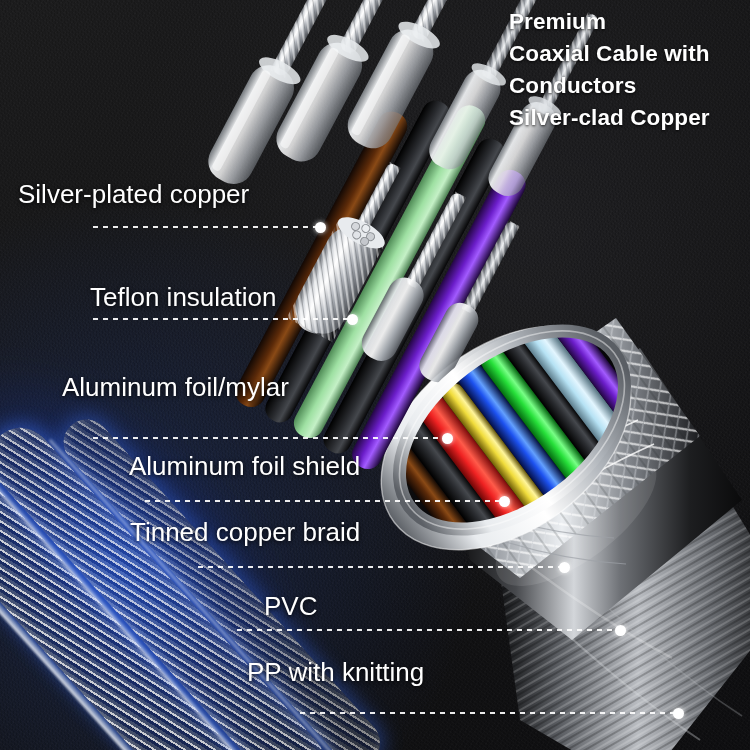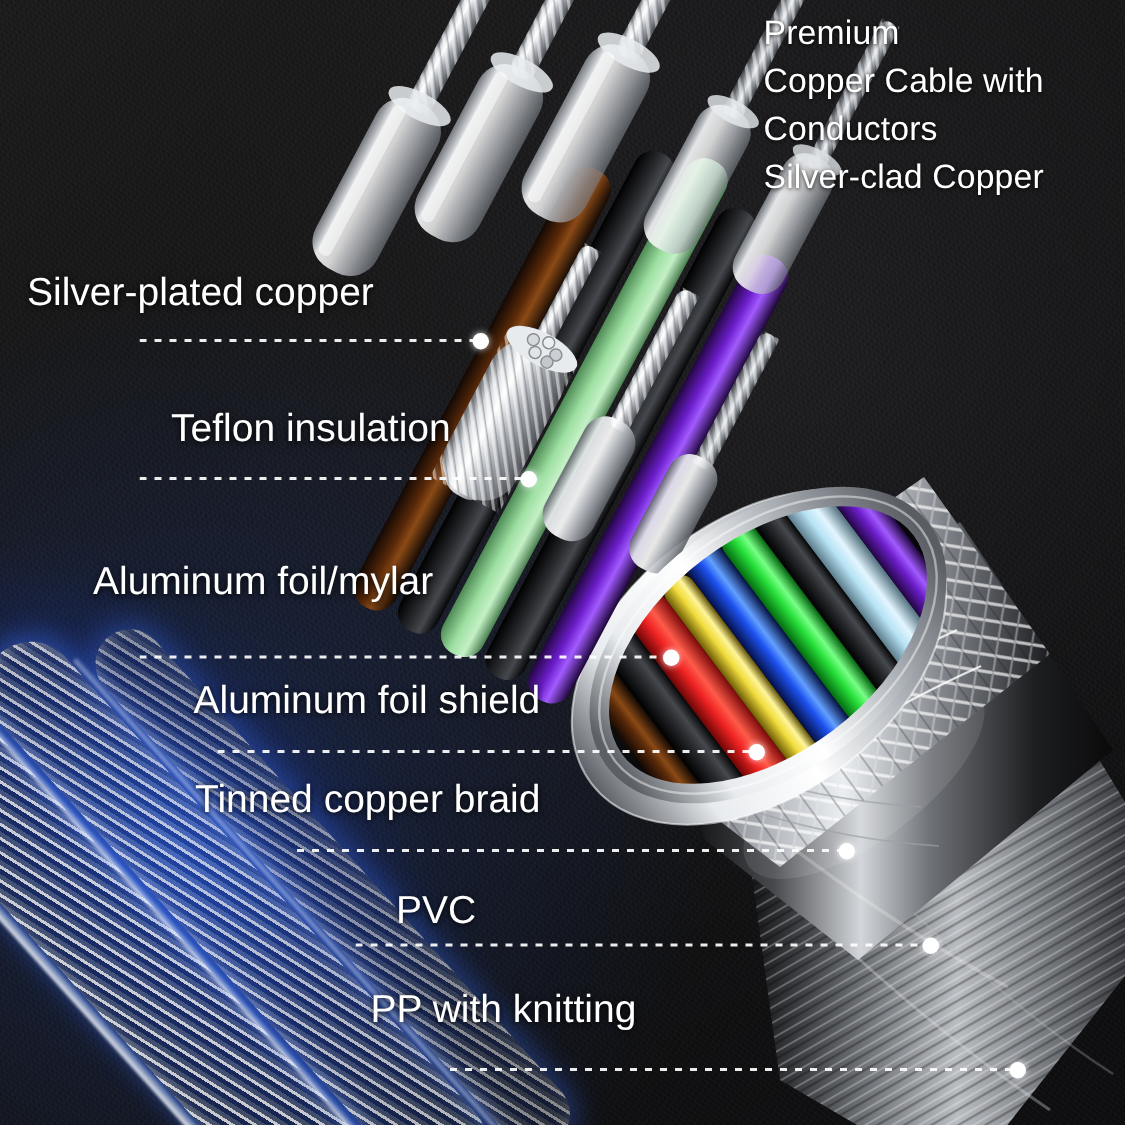--- a/index.html
+++ b/index.html
@@ -86,21 +86,21 @@
   }
 
   
   .title {
     position: absolute;
     left: 509px;
     top: 6px;
     width: 240px;
     color: #ffffff;
     font-size: 22.5px;
-    font-weight: normal;
+    font-weight: bold;
     line-height: 32px;
     letter-spacing: .1px;
     text-shadow: 0 1px 3px rgba(0,0,0,.85);
   }
   .title div { white-space: nowrap; }
 
   
   .label {
     position: absolute;
     color: #ffffff;
@@ -428,30 +428,30 @@
     </g>
 
     <g>
       <ellipse cx="512" cy="430" rx="128" ry="78" transform="rotate(-37 512 430)" fill="none" stroke="url(#gFerrule)" stroke-width="13"></ellipse>
       <ellipse cx="512" cy="430" rx="128" ry="78" transform="rotate(-37 512 430)" fill="none" stroke="#ffffff" stroke-width="1.6" opacity=".45"></ellipse>
     </g>
   </svg>
 
   <div class="title">
     <div>Premium</div>
-    <div>Copper Cable with</div>
+    <div>Coaxial Cable with</div>
     <div>Conductors</div>
     <div>Silver-clad Copper</div>
   </div>
 
   <div id="callout-layer">
       <div class="label" style="left: 18px; top: 180px;">Silver-plated copper</div>
       <div class="leader" style="left: 93px; top: 226px; width: 228px;"></div>
       <div class="leader-dot" style="left: 315px; top: 222px;"></div>
-      <div class="label" style="left: 90px; top: 271px; margin-left: 24px;">Teflon insulation</div>
+      <div class="label" style="left: 90px; top: 283px;">Teflon insulation</div>
       <div class="leader" style="left: 93px; top: 318px; width: 262px;"></div>
       <div class="leader-dot" style="left: 347px; top: 314px;"></div>
       <div class="label" style="left: 62px; top: 373px; text-align: center;">Aluminum foil/mylar</div>
       <div class="leader" style="left: 93px; top: 437px; width: 355px;"></div>
       <div class="leader-dot" style="left: 442px; top: 433px;"></div>
       <div class="label" style="left: 85px; top: 452px; margin-left: 44px;">Aluminum foil shield</div>
       <div class="leader" style="left: 145px; top: 500px; width: 360px;"></div>
       <div class="leader-dot" style="left: 499px; top: 496px;"></div>
       <div class="label" style="left: 130px; top: 518px; text-align: right;">Tinned copper braid</div>
       <div class="leader" style="left: 198px; top: 566px; width: 366px;"></div>

